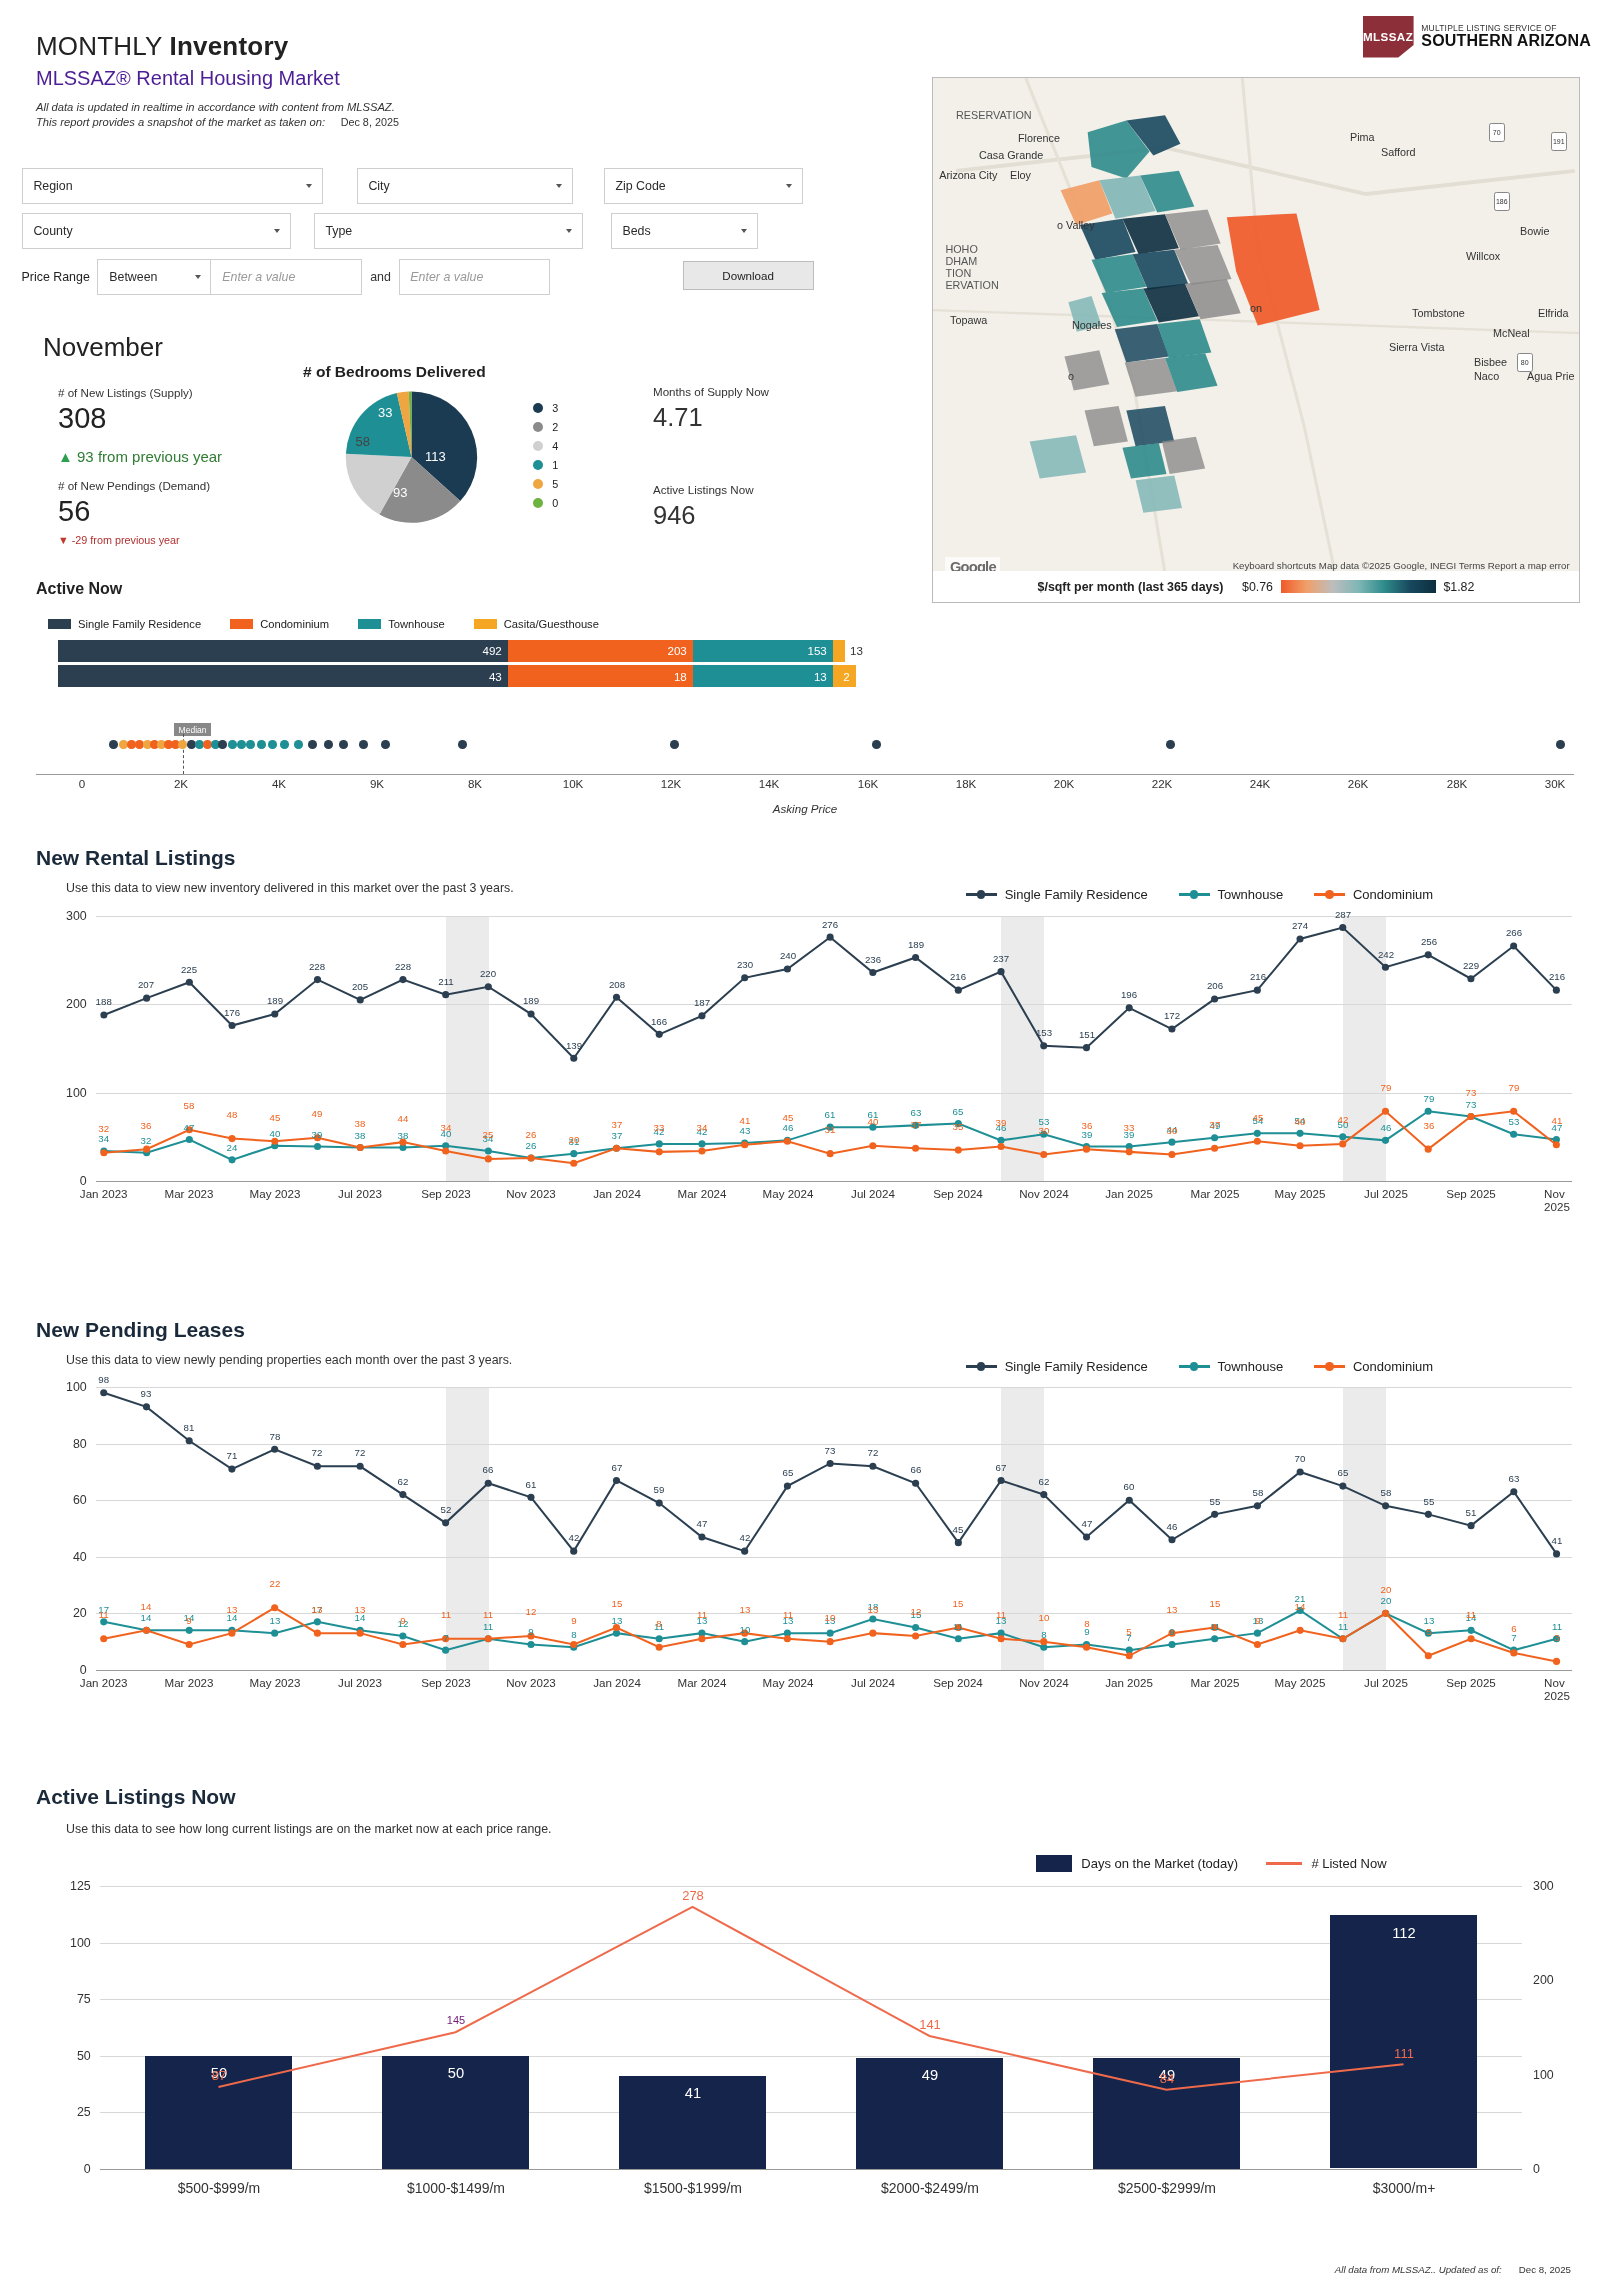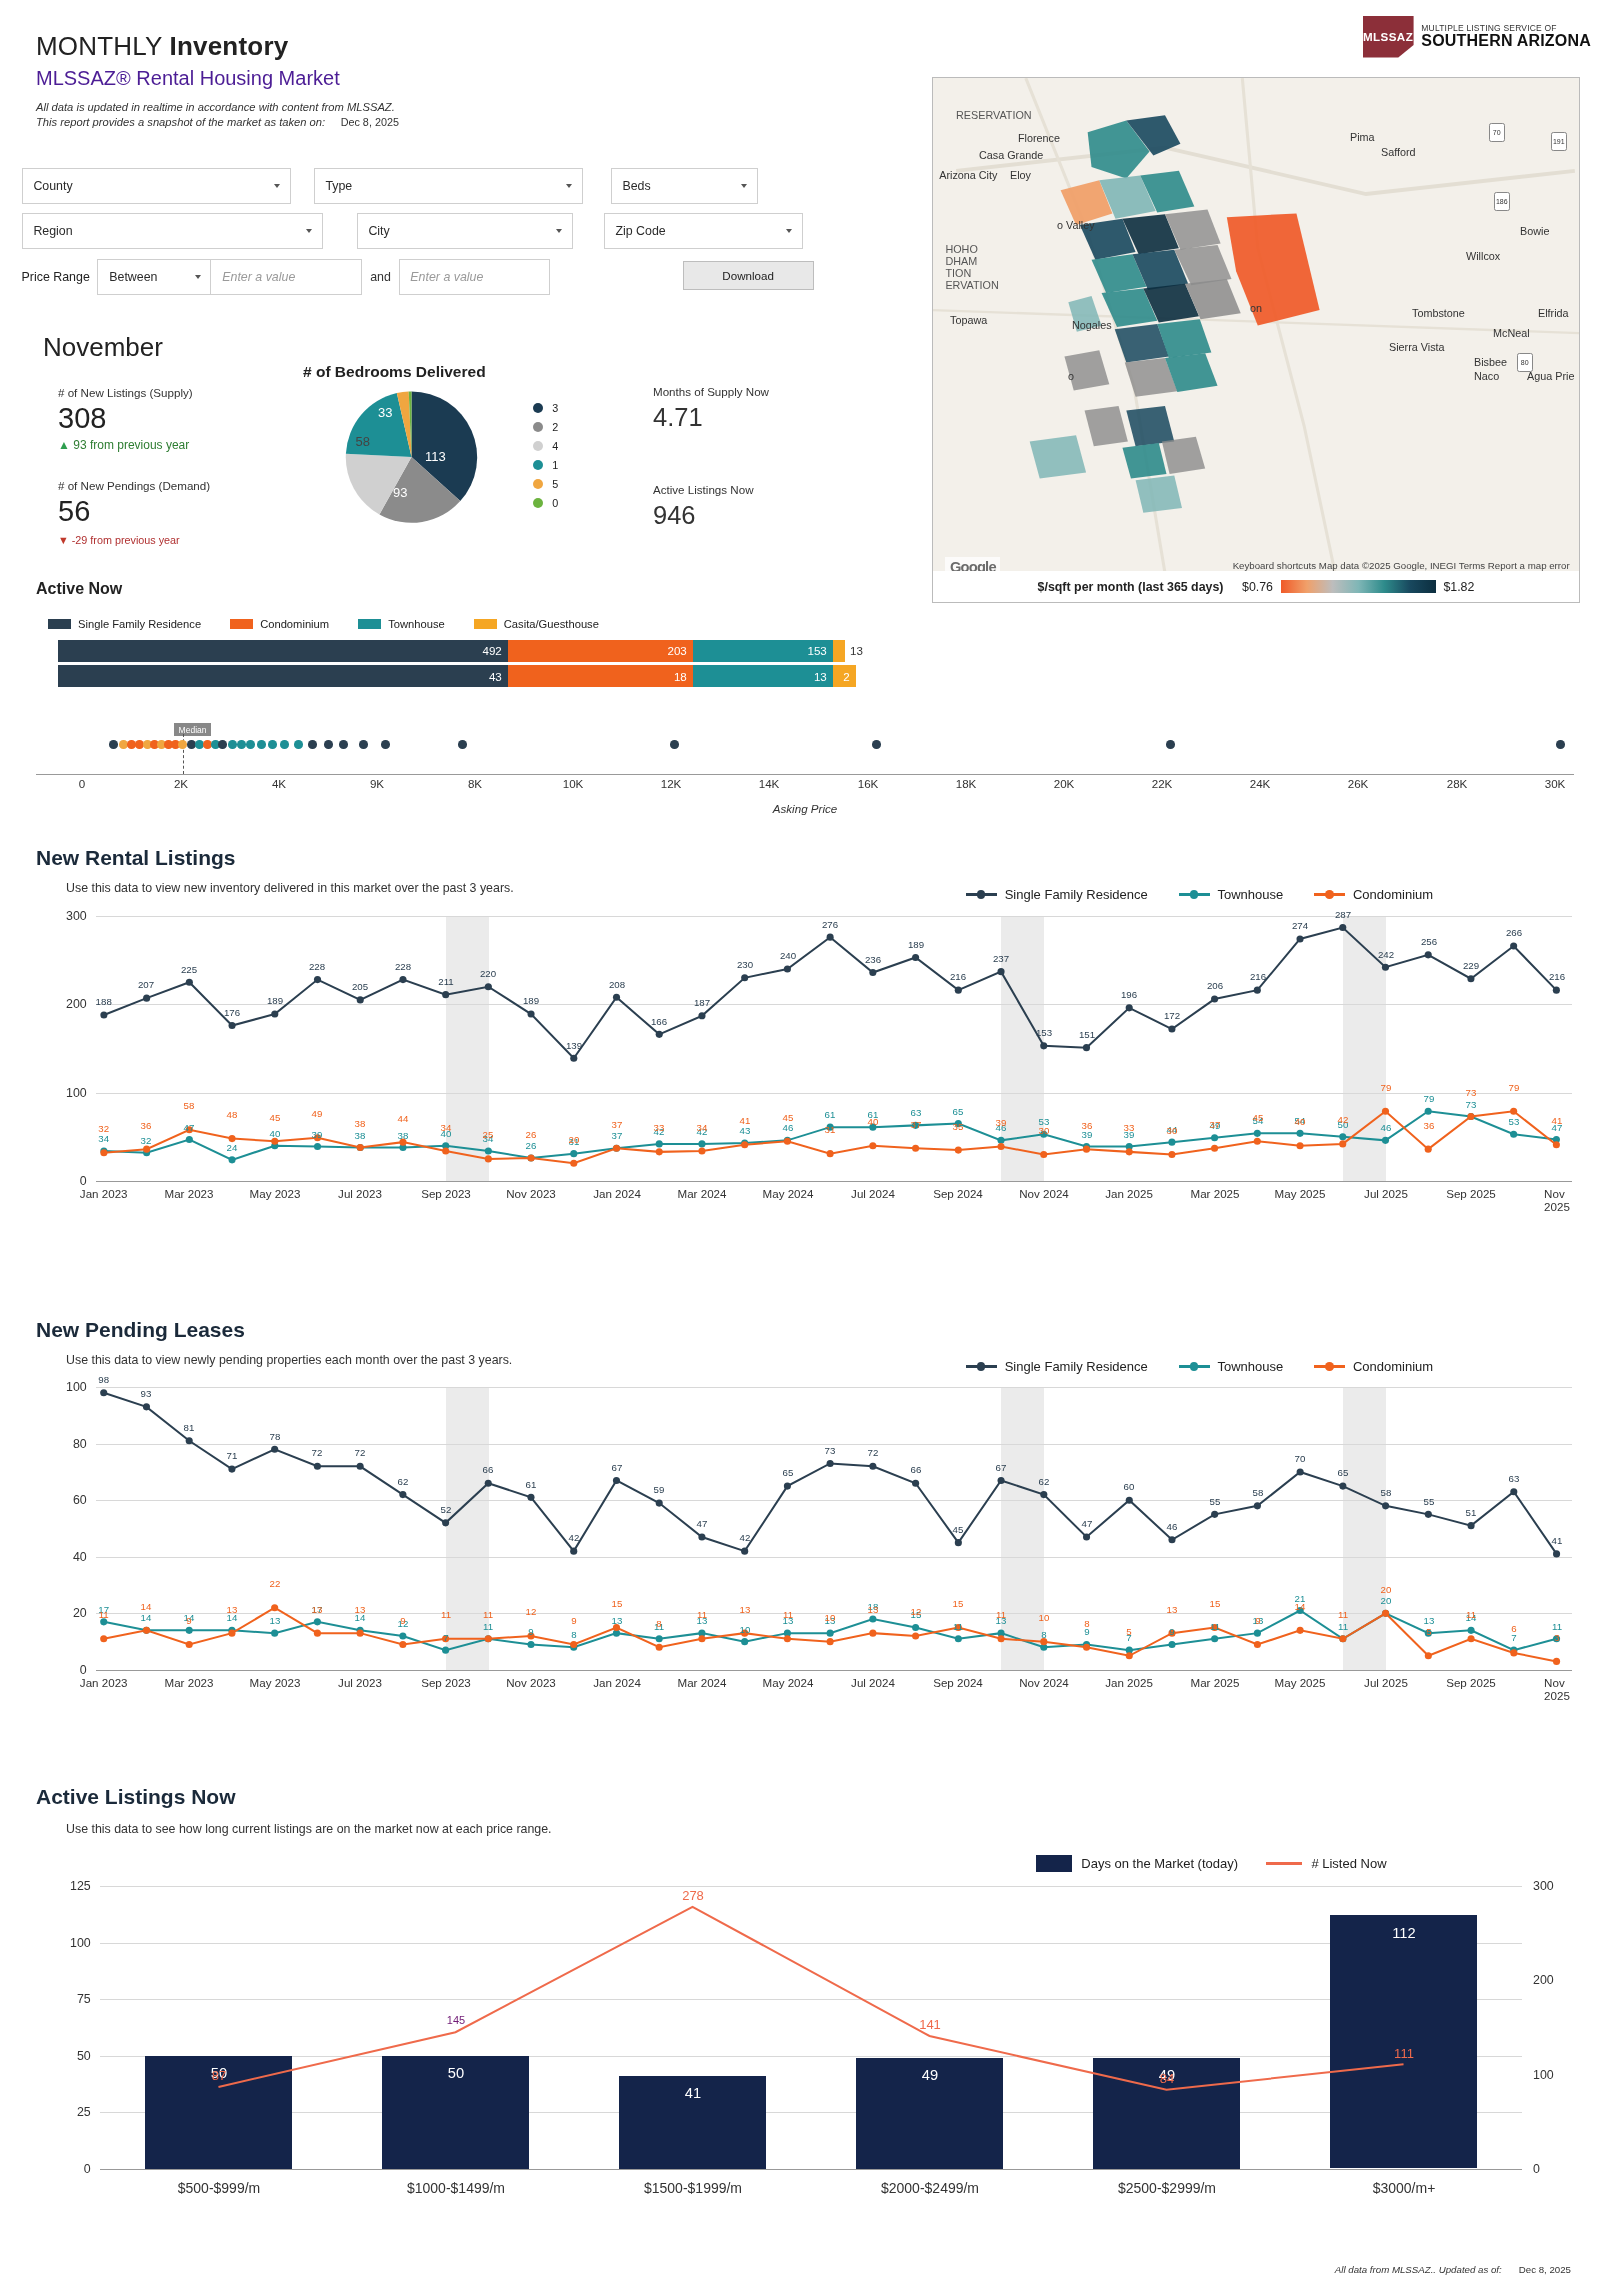--- a/index.html
+++ b/index.html
@@ -52,21 +52,21 @@
   .and { font-size:12.4px; margin:0 7.7px; color:#333; }
   .f-val2 { width:151px; color:#9a9a9a; font-style:italic; }
   .btn-dl { position:absolute; left:661px; top:93px; width:131px; height:29px; background:#e8e8e8;
      border:0.8px solid #bdbdbd; font-size:11.6px; display:flex; align-items:center; justify-content:center; color:#222; }
 
   
   .nov-title { position:absolute; left:43px; top:332px; font-size:26px; font-weight:400; color:#222;}
   .stat { position:absolute; font-size:11.6px; color:#333; }
   .s1 { left:58px; top:386px; }
   .s1 .big { font-size:29px; color:#222; margin-top:3.1px; }
-  .s1 .chg { font-size:12px; color:#2e7d32; margin-top:3px; }
+  .s1 .chg { font-size:15px; color:#2e7d32; margin-top:13px; }
   .s2 { left:58px; top:479px; }
   .s2 .big { font-size:29px; color:#222; margin-top:3.1px; }
   .s2 .chg { font-size:10.8px; color:#b03030; margin-top:6.2px; }
   .arrow-u { color:#2e9e4f; }
   .arrow-d { color:#c0392b; }
 
   .bd-title { position:absolute; left:303px; top:363px; font-size:15.5px; font-weight:700; }
   .pie-wrap { position:absolute; left:334px; top:386px; width:155px; height:143px; }
   .pie-legend { position:absolute; left:533px; top:402px; font-size:10.8px; }
   .pie-legend div { display:flex; align-items:center; margin-bottom:7px; }
@@ -152,44 +152,44 @@
   <div class="logo">
     <div class="badge">MLSSAZ</div>
     <div class="txt">
       <div class="l1">MULTIPLE LISTING SERVICE OF</div>
       <div class="l2">SOUTHERN ARIZONA</div>
     </div>
   </div>
 
   <div class="filters">
     <div class="fl-row">
+      <div class="fld f-region">
+          <span>Region</span>
+          <span class="caret"></span>
+        </div>
+      <div class="fld f-city">
+          <span>City</span>
+          <span class="caret"></span>
+        </div>
+      <div class="fld f-zip">
+          <span>Zip Code</span>
+          <span class="caret"></span>
+        </div>
+    </div>
+    <div class="fl-row">
       <div class="fld f-county">
           <span>County</span>
           <span class="caret"></span>
         </div>
       <div class="fld f-type">
           <span>Type</span>
           <span class="caret"></span>
         </div>
       <div class="fld f-beds">
           <span>Beds</span>
-          <span class="caret"></span>
-        </div>
-    </div>
-    <div class="fl-row">
-      <div class="fld f-region">
-          <span>Region</span>
-          <span class="caret"></span>
-        </div>
-      <div class="fld f-city">
-          <span>City</span>
-          <span class="caret"></span>
-        </div>
-      <div class="fld f-zip">
-          <span>Zip Code</span>
           <span class="caret"></span>
         </div>
     </div>
     <div class="fl-row pr-wrap">
       <div class="pr-label">Price Range</div>
       <div class="fld f-between">
           <span>Between</span>
           <span class="caret"></span>
         </div>
       <div class="fld f-val1">

